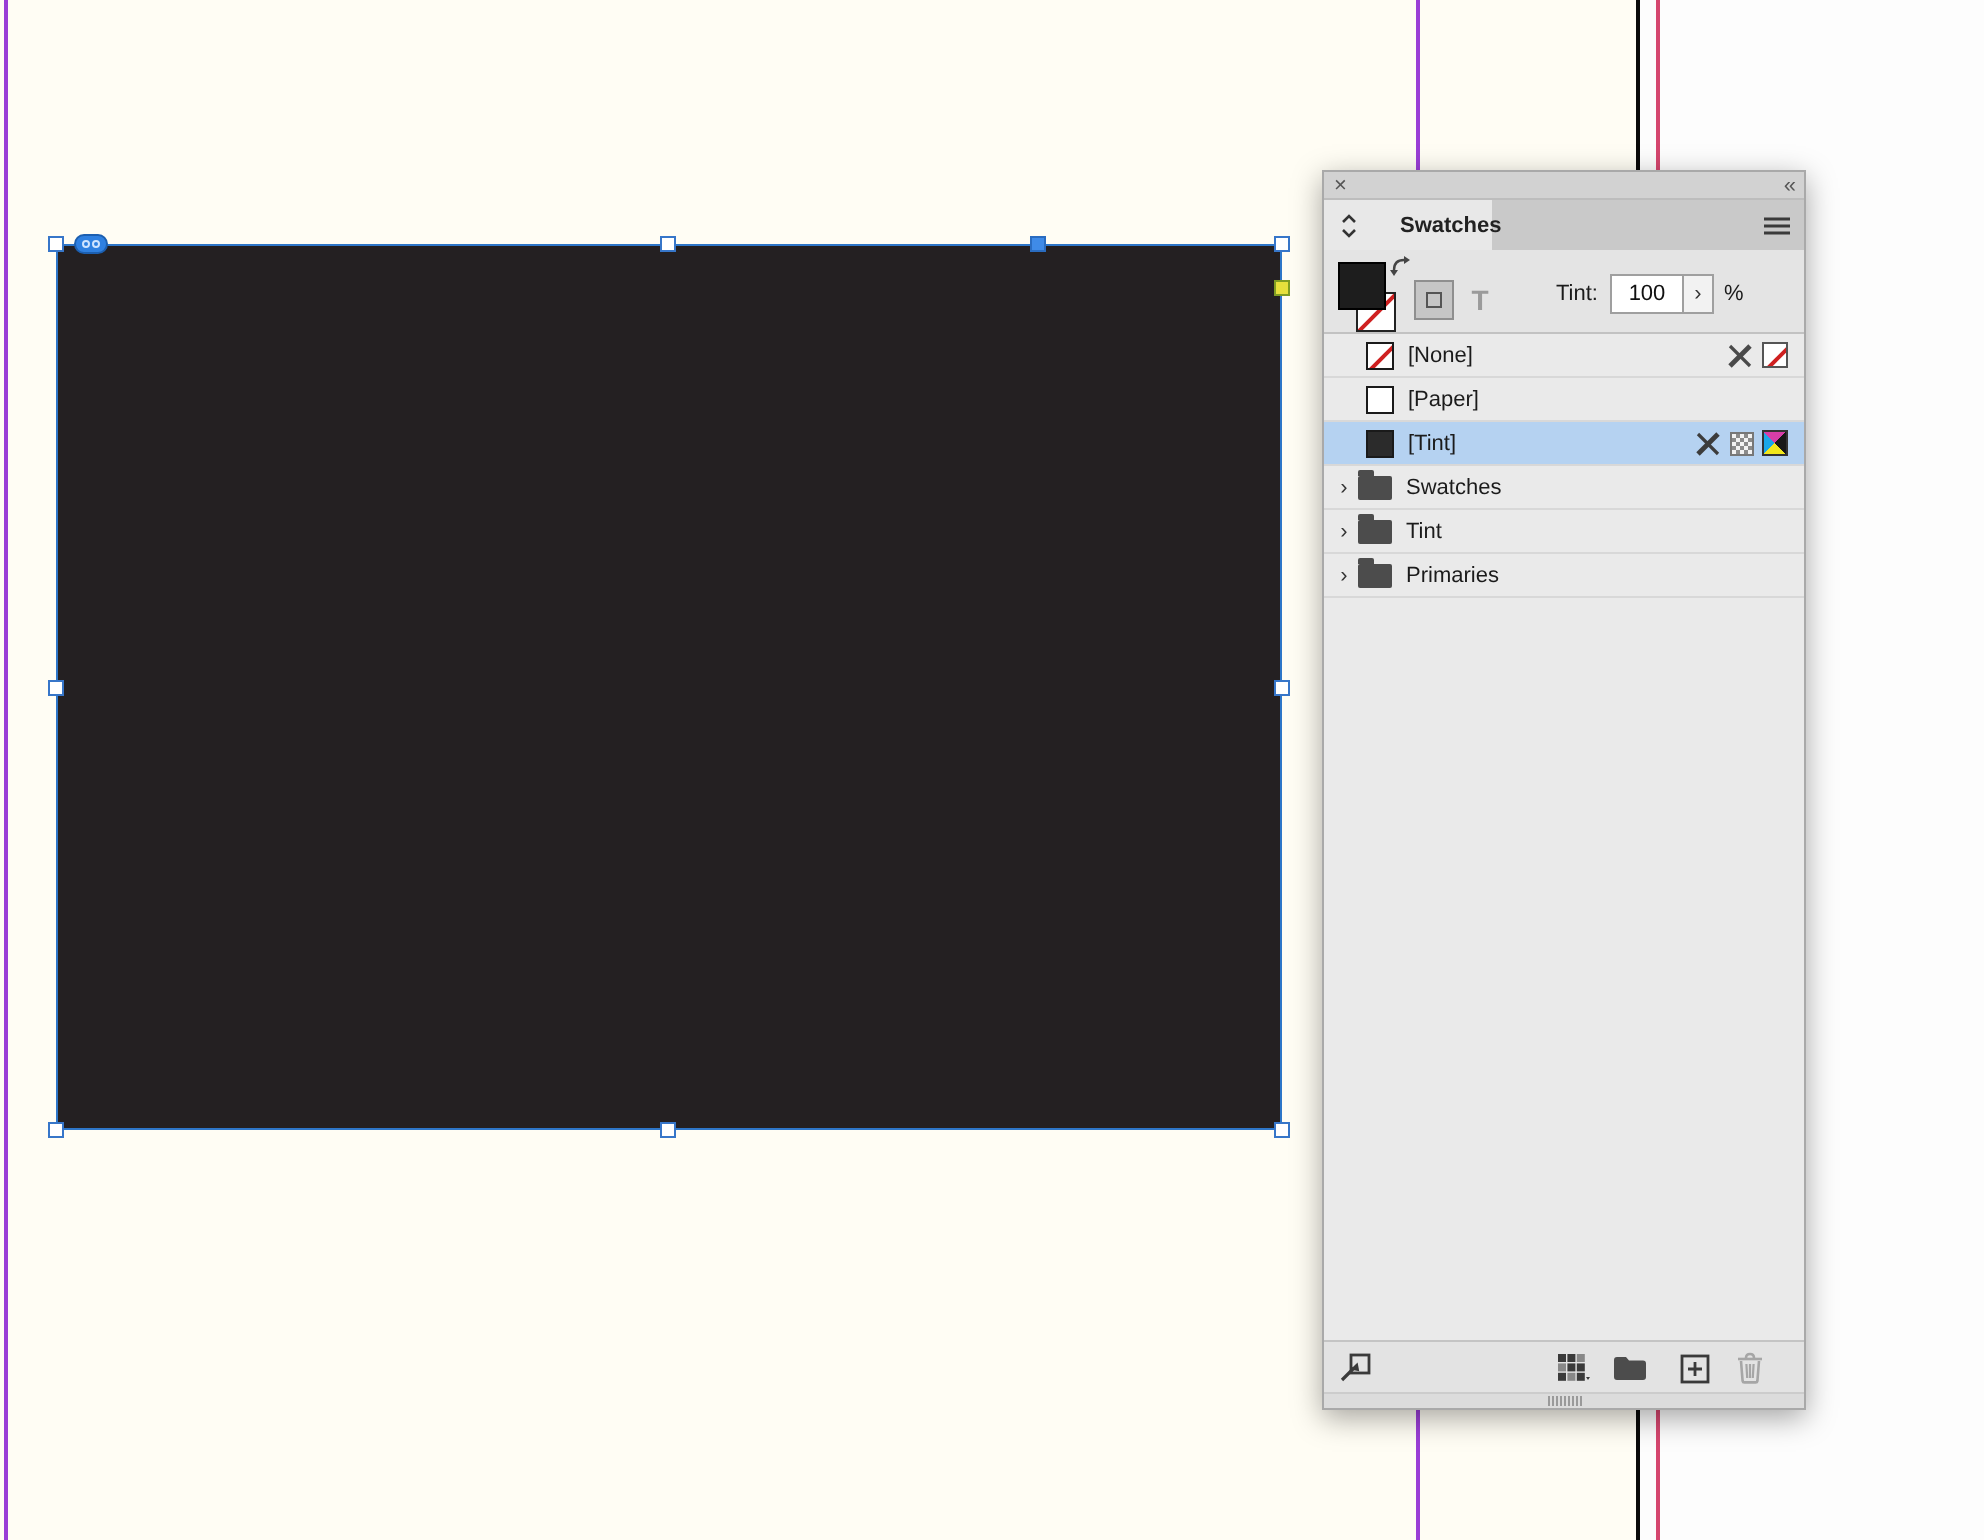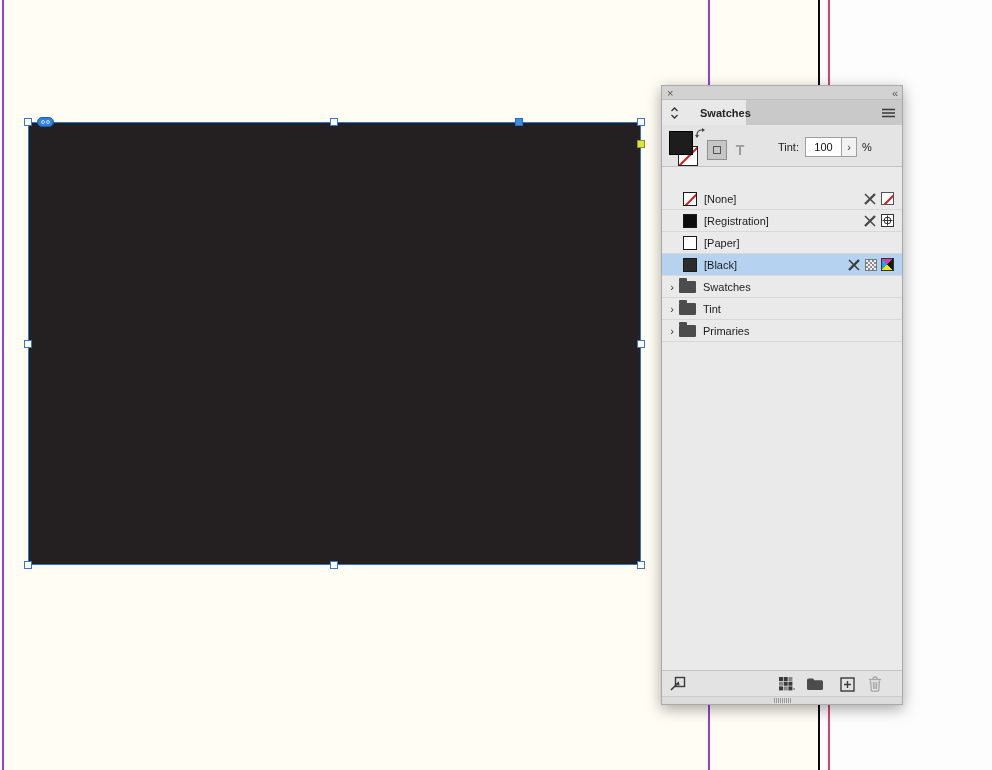--- a/index.html
+++ b/index.html
@@ -57,21 +57,21 @@
                 color:#9b9b9b; font-weight:bold; font-size:14px; text-align:center; line-height:20px; }
   .tint-label { position:absolute; left:116px; top:16px; width:26px; color:#1b1b1b; }
   .tint-input { position:absolute; left:143px; top:12px; width:36px; height:20px;
                 border:1px solid #9f9f9f; border-right:none; background:#fff; font:11px "Liberation Sans",sans-serif;
                 text-align:center; color:#111; }
   .tint-chevron { position:absolute; left:179px; top:12px; width:16px; height:20px;
                   border:1px solid #9f9f9f; background:#f2f2f2; text-align:center;
                   line-height:18px; color:#333; font-size:11px; }
   .pct-label { position:absolute; left:200px; top:16px; }
 
-  .swatch-list { background:#eaeaea;margin-top:21px; }
+  .swatch-list { background:#eaeaea; }
   .row { height:22px; display:flex; align-items:center; border-bottom:1px solid #d8d8d8;
          padding:0 6px 0 0; position:relative; }
   .row.selected { background:#b5d2f1; }
   .row .chip { width:14px; height:14px; border:1px solid #1a1a1a; margin-left:21px; flex:none; position:relative; overflow:hidden; background:#fff; }
   .chip.none .slash, .badge-none .slash { position:absolute; left:-3px; top:5px; width:22px; height:2px; background:#cf2020; transform:rotate(-45deg); }
   .chip.black-chip { background:#0d0d0d; }
   .chip.dark-chip { background:#2b2b2b; }
   .row .label { margin-left:7px; flex:1; white-space:nowrap; }
   .row .right-icons { display:flex; align-items:center; gap:4px; margin-right:2px; }
   .badge-none { width:13px; height:13px; border:1px solid #555; background:#fff; position:relative; overflow:hidden; }
@@ -186,48 +186,29 @@
               <path d="M2 12 L12 2" stroke="#4a4a4a" stroke-width="2.4"></path>
               <path d="M2 2 L12 12" stroke="#4a4a4a" stroke-width="1.6"></path>
             </svg>
         </span>
         <span class="badge-none">
             <span class="slash"></span>
           </span>
       </span>
     </div>
 
-    <div class="row">
-      <span class="chip black-chip"></span>
-      <span class="label">[Registration]</span>
-      <span class="right-icons">
-        <span>
-          <svg width="14" height="14" viewBox="0 0 14 14">
-              <path d="M2 12 L12 2" stroke="#4a4a4a" stroke-width="2.4"></path>
-              <path d="M2 2 L12 12" stroke="#4a4a4a" stroke-width="1.6"></path>
-            </svg>
-        </span>
-        <span>
-          <svg width="13" height="13" viewBox="0 0 13 13">
-              <rect x="0.5" y="0.5" width="12" height="12" fill="#fff" stroke="#333"></rect>
-              <circle cx="6.5" cy="6.5" r="3.4" fill="none" stroke="#333"></circle>
-              <path d="M6.5 1.5 V11.5 M1.5 6.5 H11.5" stroke="#333" stroke-width="1"></path>
-            </svg>
-        </span>
-      </span>
-    </div>
 
     <div class="row">
       <span class="chip"></span>
       <span class="label">[Paper]</span>
     </div>
 
     <div class="row selected">
       <span class="chip dark-chip"></span>
-      <span class="label">[Black]</span>
+      <span class="label">[Tint]</span>
       <span class="right-icons">
         <span>
           <svg width="14" height="14" viewBox="0 0 14 14">
               <path d="M2 12 L12 2" stroke="#3c3c3c" stroke-width="2.4"></path>
               <path d="M2 2 L12 12" stroke="#3c3c3c" stroke-width="1.6"></path>
             </svg>
         </span>
         <span class="checker"></span>
         <span class="cmyk"></span>
       </span>

